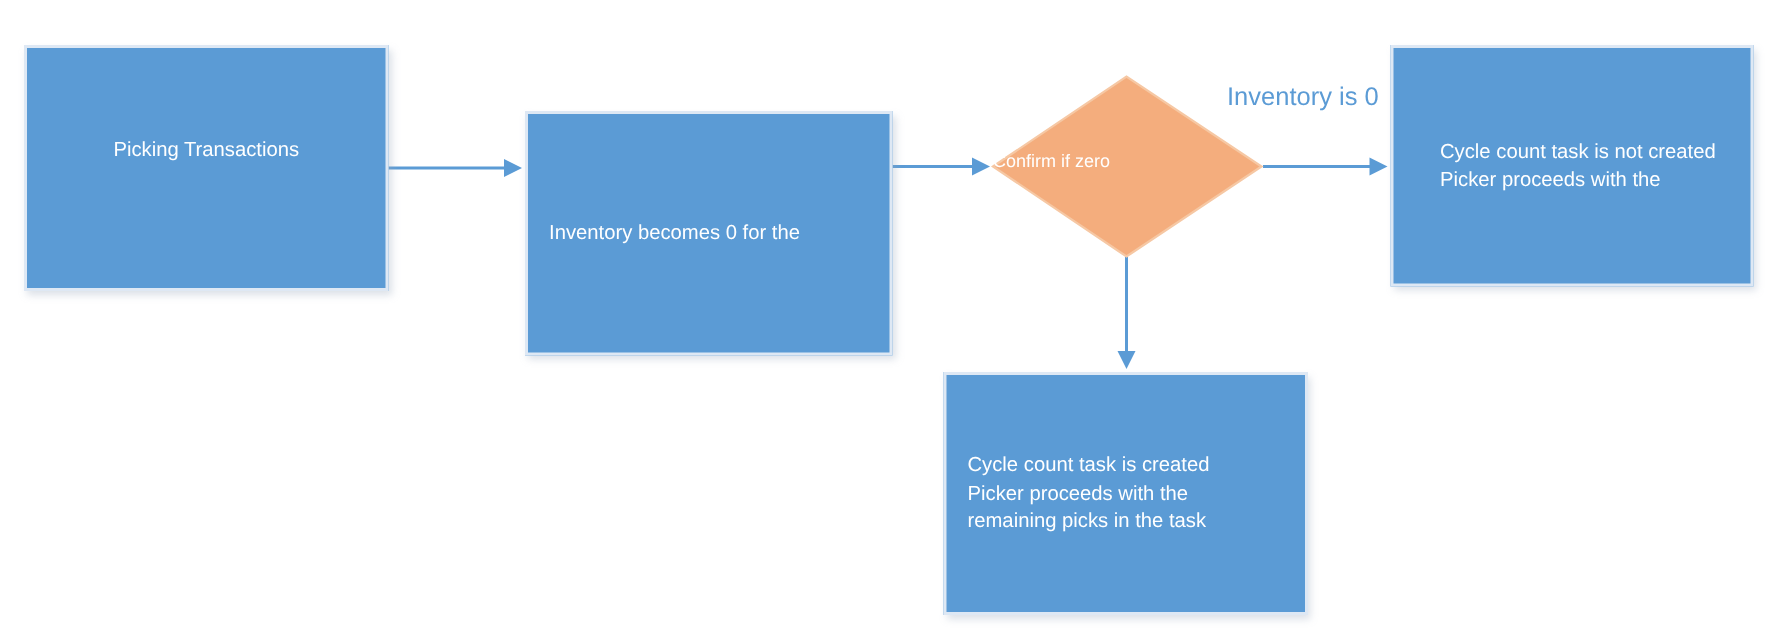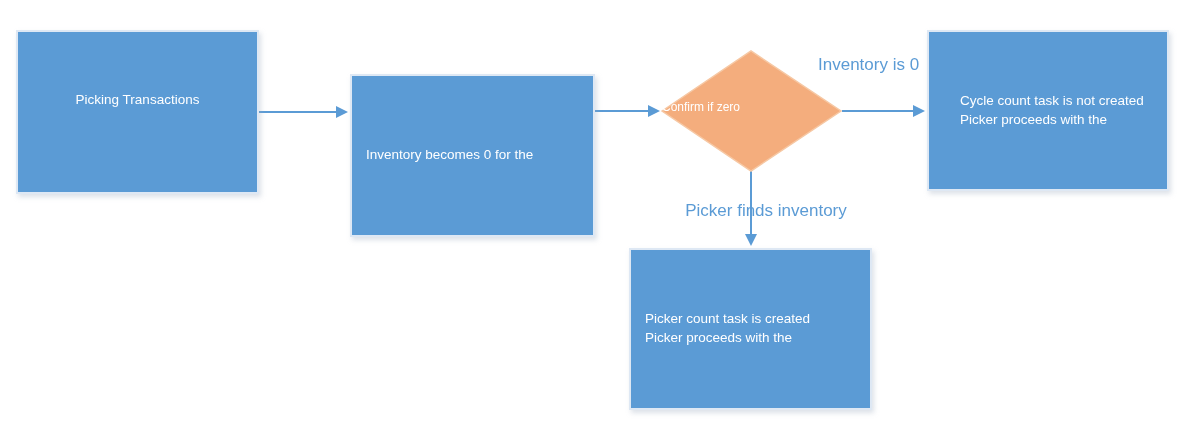--- a/index.html
+++ b/index.html
@@ -125,21 +125,21 @@
 
   <div class="node box" style="left:927px; top:30px; width:242px; height:161px;padding-left:17px;">
     <div class="node-text">
       <div>Cycle count task is not created</div>
       <div>Picker proceeds with the</div>
     </div>
   </div>
 
   <div class="node box" style="left:629px; top:248px; width:243px; height:162px;">
     <div class="node-text">
-      <div>Picker count task is created</div>
+      <div>Cycle count task is created</div>
       <div>Picker proceeds with the</div>
+      <div>remaining picks in the task</div>
     </div>
   </div>
 
   <div class="edge-label yes-label">Inventory is 0</div>
-  <div class="edge-label no-label">Picker finds inventory</div>
 
 </div>
 
 </body></html>

